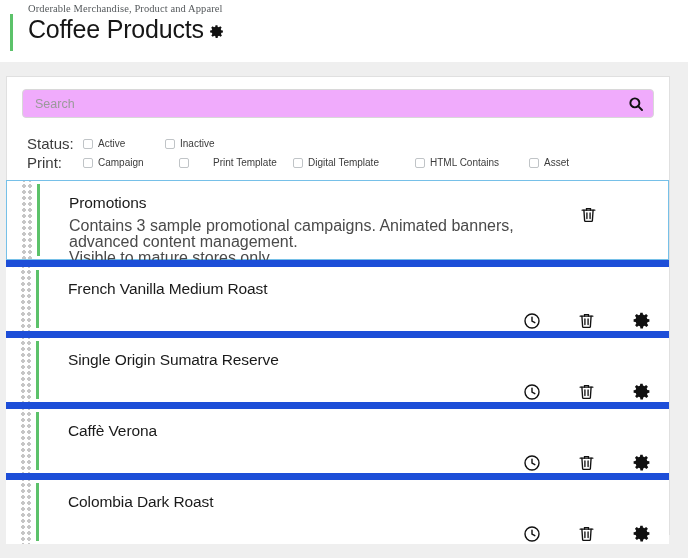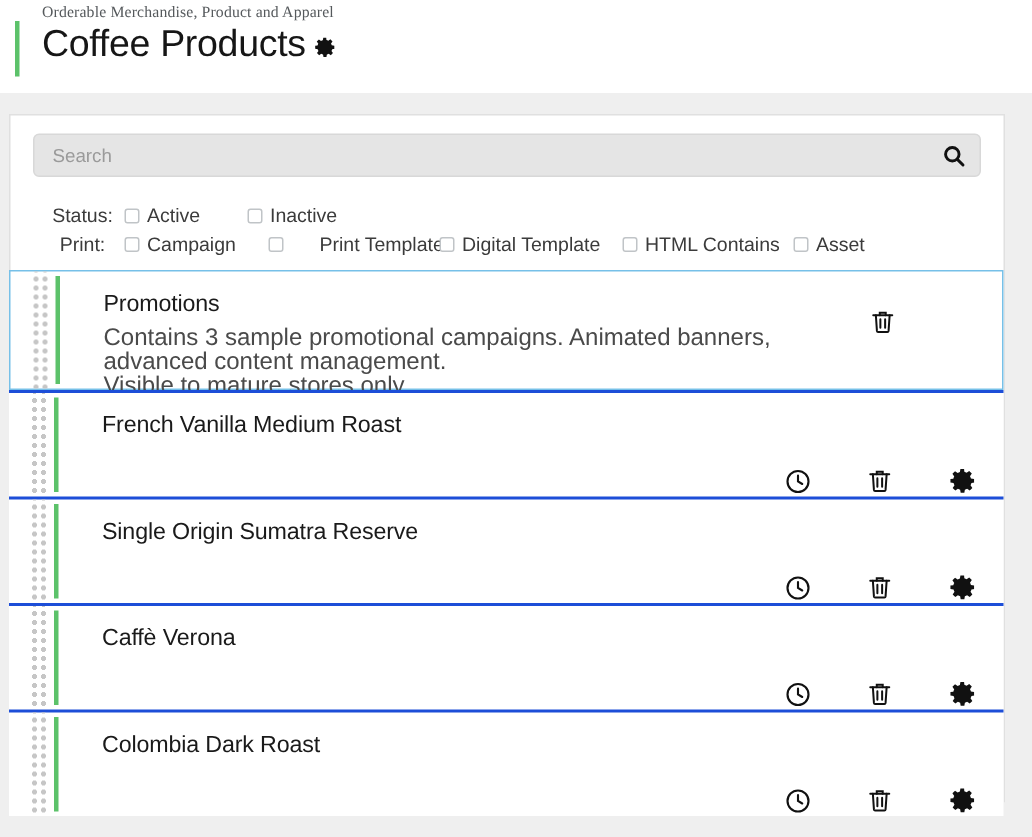--- a/index.html
+++ b/index.html
@@ -78,21 +78,21 @@
 
   
   .search-wrap {
     position: absolute;
     left: 15px;
     top: 12px;
     width: 632px;
     height: 29px;
     border: 1px solid #d8d8d8;
     border-radius: 4px;
-    background: #e5e5e5;
+    background: #f0abfc;
   }
   .search-input {
     position: absolute;
     left: 0; top: 0;
     width: 600px;
     height: 27px;
     border: none;
     outline: none;
     background: transparent;
     padding: 0 12px;
@@ -117,63 +117,62 @@
     top: 57px;
     width: 620px;
   }
   .filter-row {
     display: flex;
     align-items: center;
     height: 19px;
   }
   .filter-label {
     width: 56px;
-    font-size: 13px;
+    font-size: 15px;
     color: #3b3b3b;
     flex: 0 0 auto;
-    text-align: center;
   }
   .cb-item {
     display: flex;
     align-items: center;
     gap: 5px;
     margin-right: 18px;
     white-space: nowrap;
   }
   .cb-box {
     width: 10px;
     height: 10px;
     border: 1px solid #c0c4c7;
     border-radius: 2px;
     background: #fff;
     flex: 0 0 auto;
   }
   .cb-text {
-    font-size: 13px;
+    font-size: 10px;
     color: #3b3b3b;
   }
   .w-camp   { width: 78px; }
   .w-print  { width: 96px; gap: 24px; }
   .w-dig    { width: 104px; }
   .w-html   { width: 96px; }
   .w-active { width: 64px; }
 
   
   .list {
     position: absolute;
     left: -1px;
     top: 103px;
     width: 665px;
   }
 
   .row {
     position: relative;
     width: 663px;
     background: #ffffff;
-    border-top: 2px solid #1d4ed8;
+    border-top: 7px solid #1d4ed8;
   }
   .row:first-child { border-top: none; }
 
   .row.selected {
     border: 1px solid #76c0e8;
     width: 663px;
   }
 
   .drag-handle {
     position: absolute;

